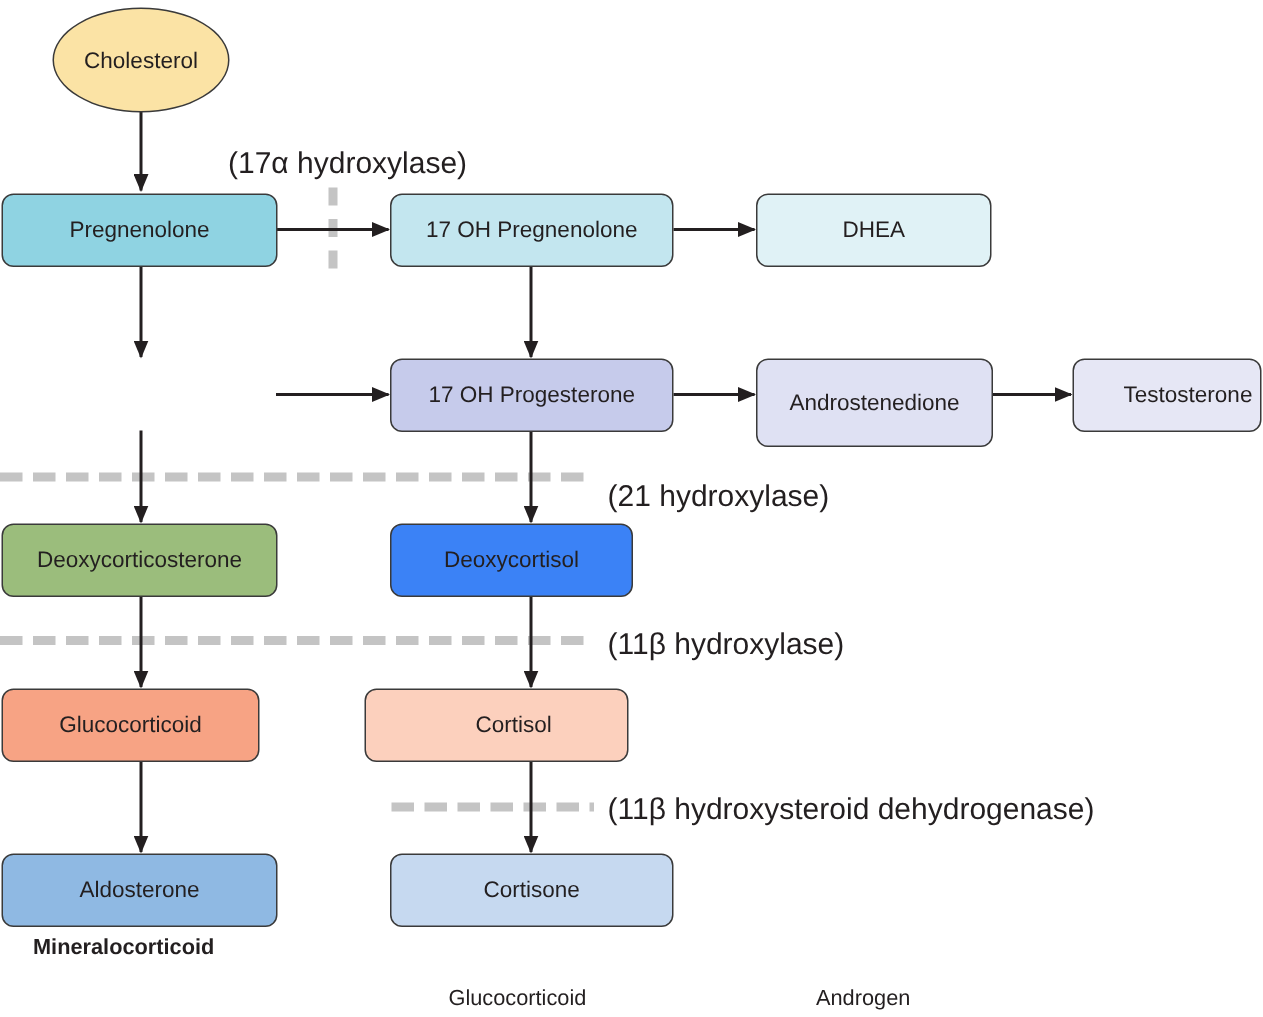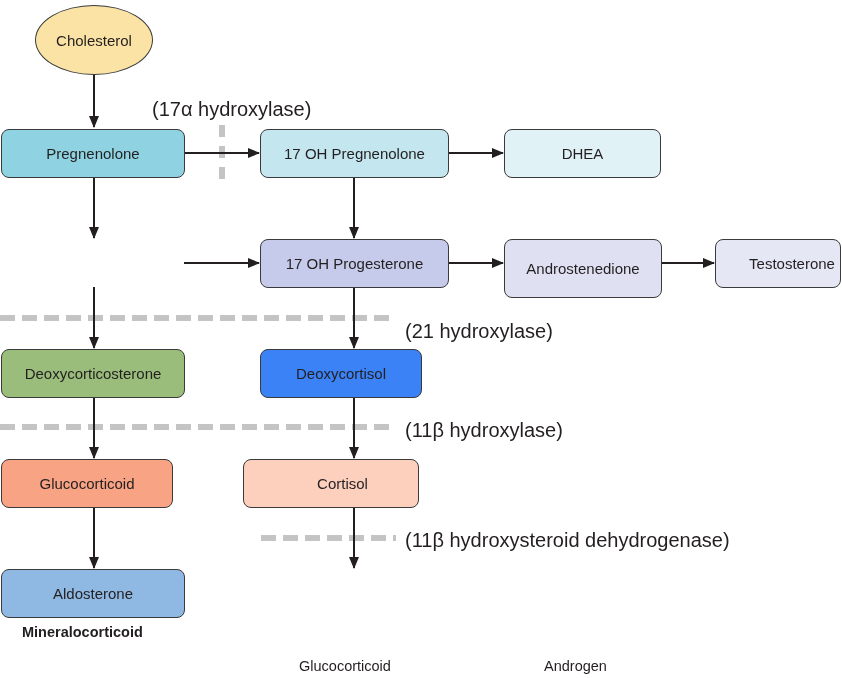--- a/index.html
+++ b/index.html
@@ -83,20 +83,23 @@
   <div class="node" style="left: 1px; top: 459px; width: 172px; height: 49px; background: rgb(247, 163, 132);">
     <span>Glucocorticoid</span>
   </div>
   <div class="node" style="left: 243px; top: 459px; width: 176px; height: 49px; background: rgb(252, 208, 189); padding-left: 23px;">
     <span>Cortisol</span>
   </div>
 
   <div class="node" style="left: 1px; top: 569px; width: 184px; height: 49px; background: rgb(143, 185, 227);">
     <span>Aldosterone</span>
   </div>
+  <div class="node" style="left: 260px; top: 569px; width: 189px; height: 49px; background: rgb(198, 217, 240);">
+    <span>Cortisone</span>
+  </div>
 
   <div class="enzyme" style="left:152px;top:98px;">(17α hydroxylase)</div>
   <div class="enzyme" style="left:405px;top:320px;">(21 hydroxylase)</div>
   <div class="enzyme" style="left:405px;top:419px;">(11β hydroxylase)</div>
   <div class="enzyme" style="left:405px;top:529px;">(11β hydroxysteroid dehydrogenase)</div>
 
   <div class="category" style="left:22px;top:624px;font-weight:bold;">Mineralocorticoid</div>
   <div class="category" style="left:299px;top:658px;">Glucocorticoid</div>
   <div class="category" style="left:544px;top:658px;">Androgen</div>
 </div>

